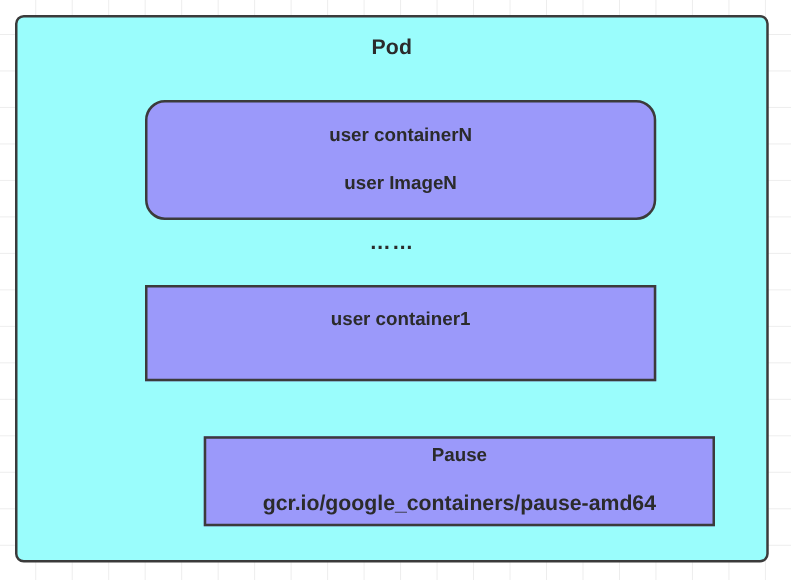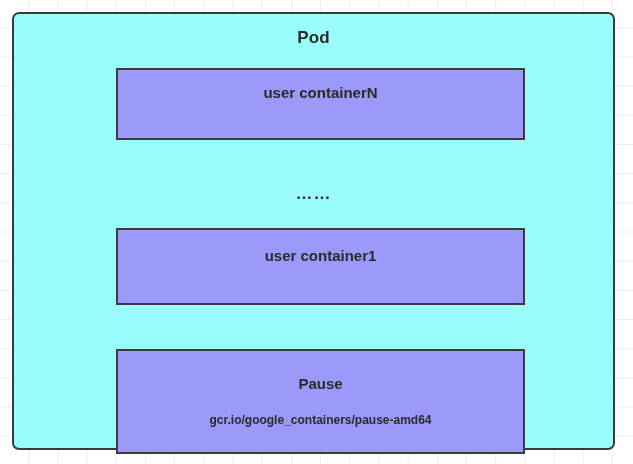--- a/index.html
+++ b/index.html
@@ -67,25 +67,25 @@
   .ctr-box .line {
     font-size: 15px;
     font-weight: bold;
     color: #2b2b2b;
     text-align: center;
     line-height: 1.1;
     white-space: nowrap;
   }
   .ctr-box .line.first { margin-bottom: 21px; }
 
-  #box-n     { top: 54px;  height: 72px; }
+  #box-n     { top: 66px;  height: 96px; border-radius: 16px; }
   #box-1     { top: 214px; height: 77px; }
-  #box-pause { top: 335px; height: 105px; }
+  #box-pause { top: 335px; height: 72px; margin-left: 47px; }
 
-  #box-pause .line.second { font-size: 12px; }
+  #box-pause .line.second { font-size: 17px; }
 
   .ellipsis {
     position: absolute;
     left: 0;
     top: 170px;
     width: 100%;
     text-align: center;
     font-size: 17px;
     font-weight: bold;
     color: #2b2b2b;
@@ -96,20 +96,21 @@
 <body>
 
 <div id="canvas">
 
   <div class="pod-box">
 
     <div class="pod-title">Pod</div>
 
     <div class="ctr-box" id="box-n">
       <div class="line first">user containerN</div>
+      <div class="line second">user ImageN</div>
     </div>
 
     <div class="ellipsis">……</div>
 
     <div class="ctr-box" id="box-1">
       <div class="line first">user container1</div>
     </div>
 
     <div class="ctr-box" id="box-pause">
       <div class="line first">Pause</div>

